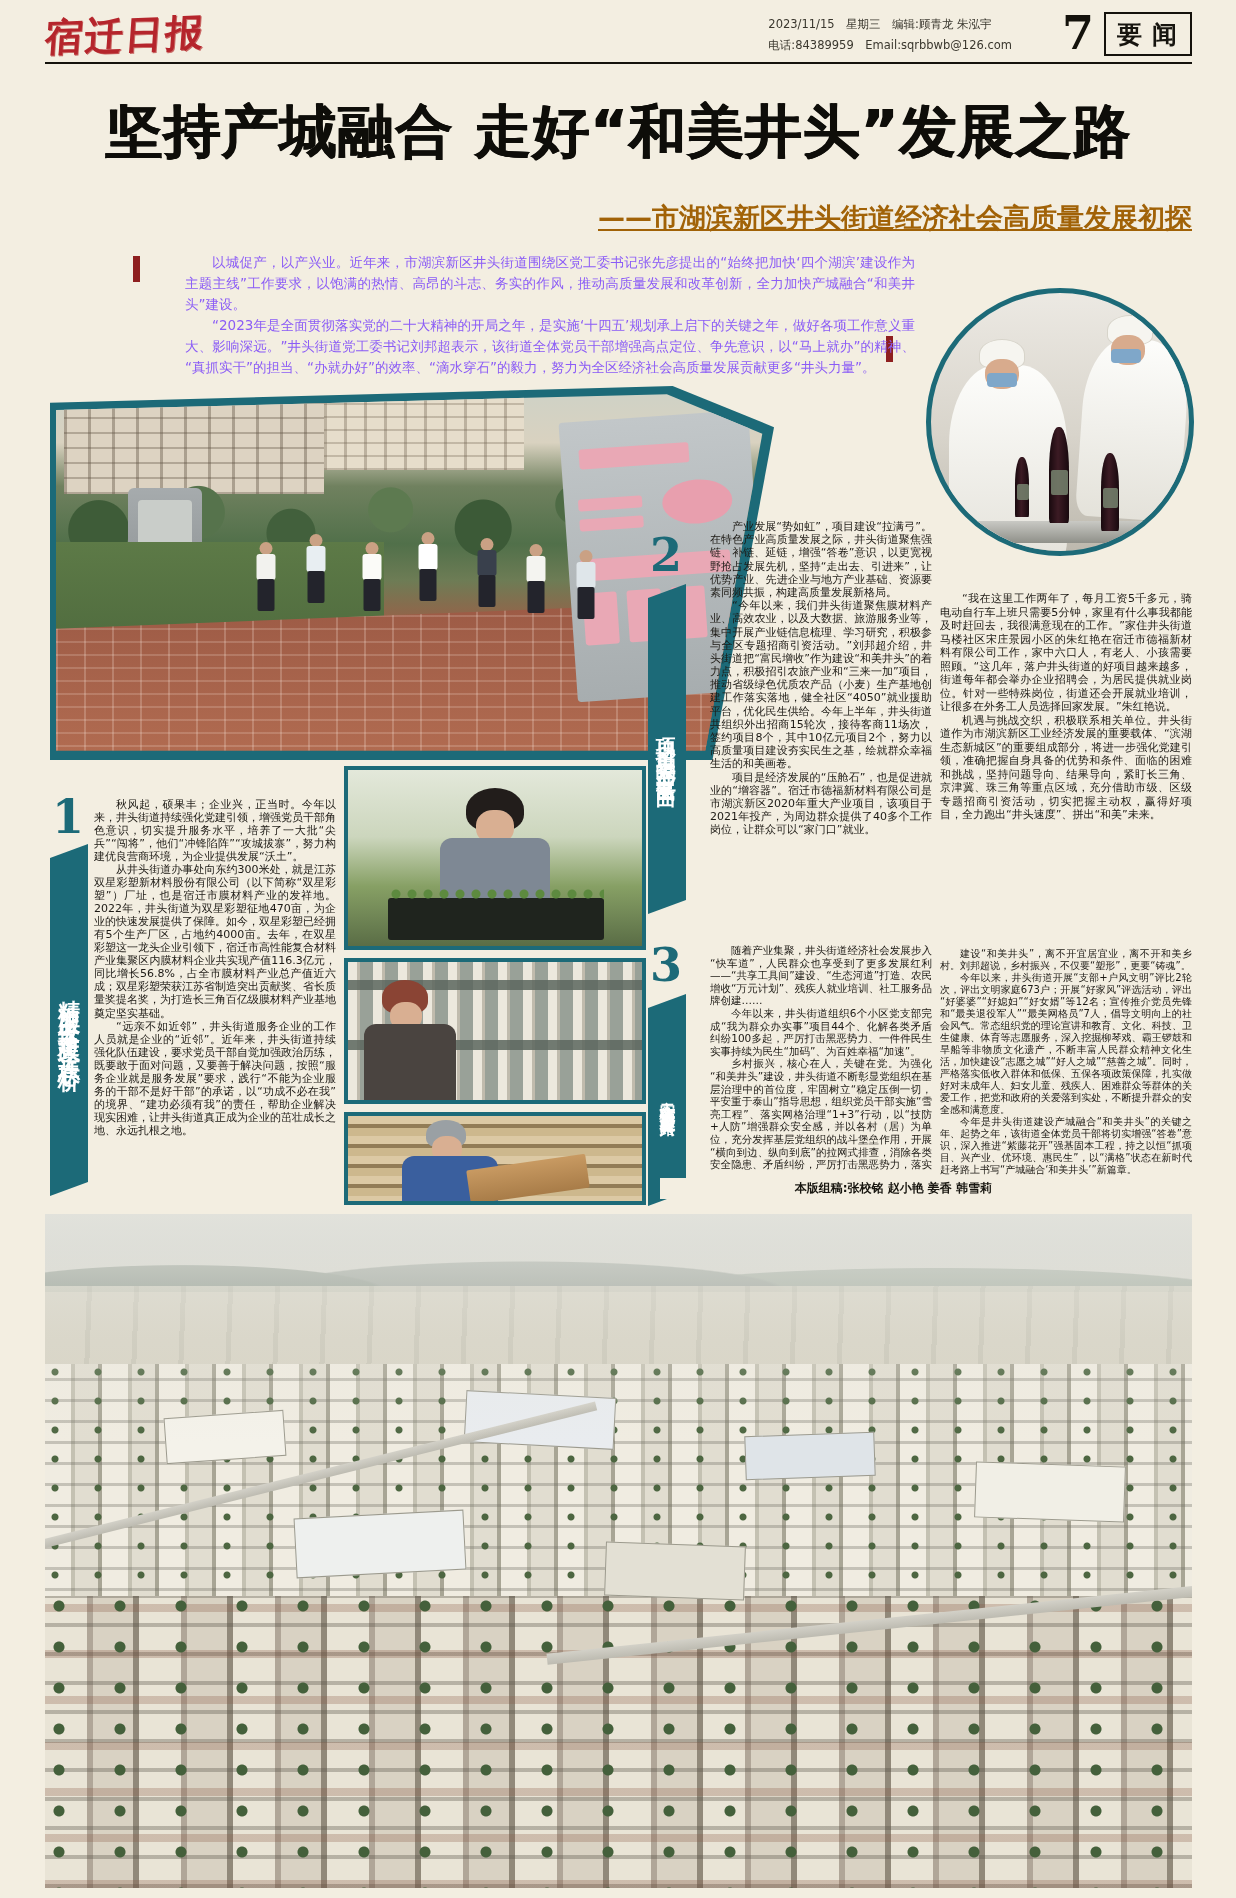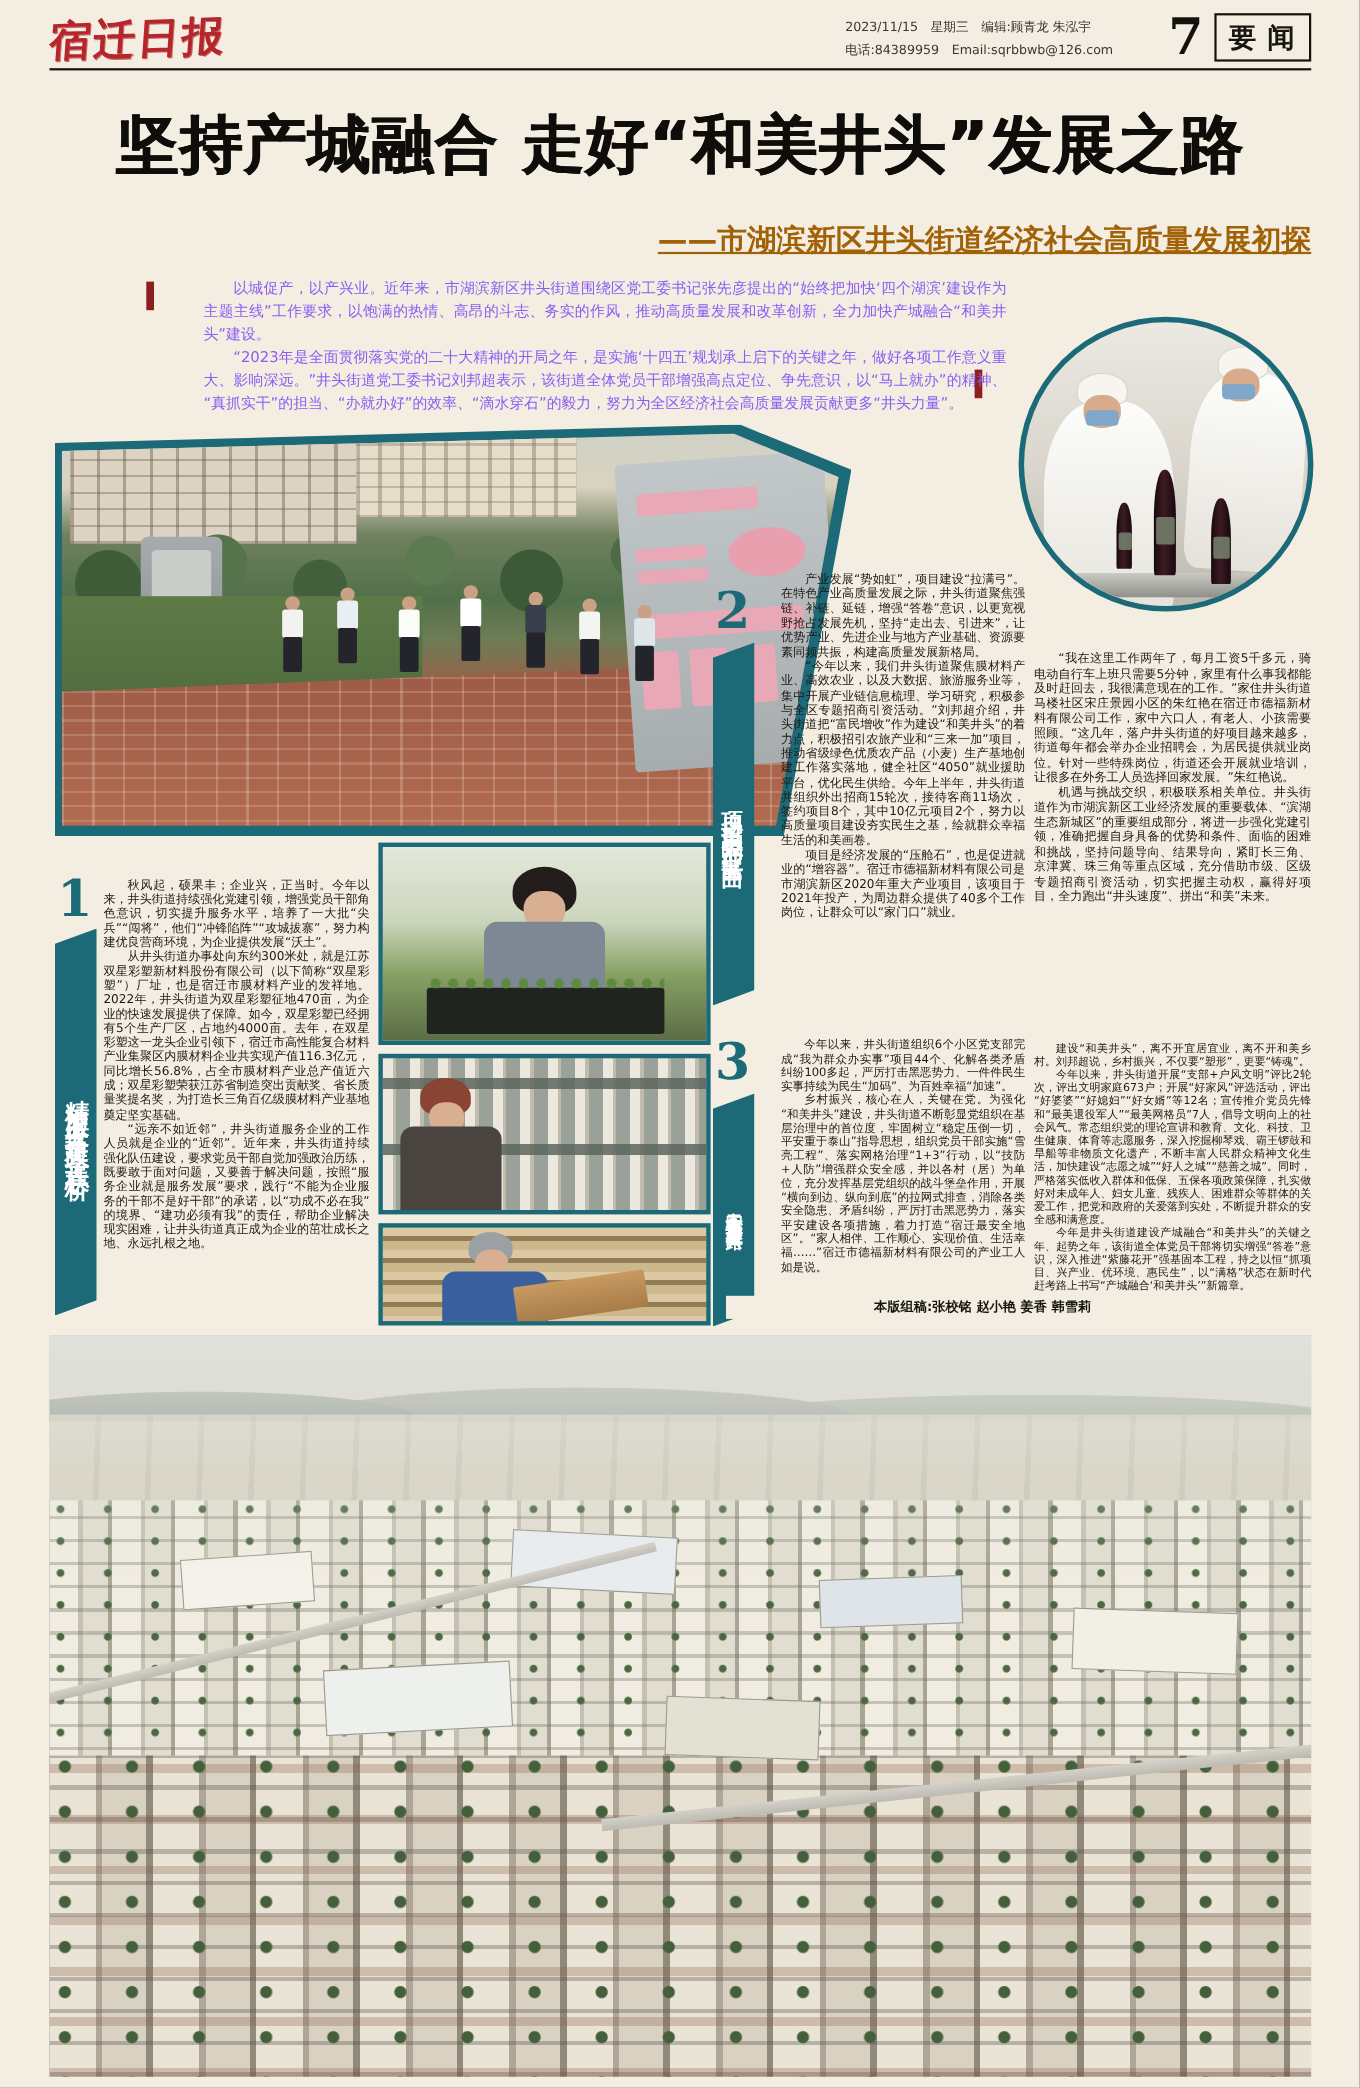--- a/index.html
+++ b/index.html
@@ -275,20 +275,21 @@
   <div class="col col3a">
     <p>产业发展“势如虹”，项目建设“拉满弓”。在特色产业高质量发展之际，井头街道聚焦强链、补链、延链，增强“答卷”意识，以更宽视野抢占发展先机，坚持“走出去、引进来”，让优势产业、先进企业与地方产业基础、资源要素同频共振，构建高质量发展新格局。</p>
     <p>“今年以来，我们井头街道聚焦膜材料产业、高效农业，以及大数据、旅游服务业等，集中开展产业链信息梳理、学习研究，积极参与全区专题招商引资活动。”刘邦超介绍，井头街道把“富民增收”作为建设“和美井头”的着力点，积极招引农旅产业和“三来一加”项目，推动省级绿色优质农产品（小麦）生产基地创建工作落实落地，健全社区“4050”就业援助平台，优化民生供给。今年上半年，井头街道共组织外出招商15轮次，接待客商11场次，签约项目8个，其中10亿元项目2个，努力以高质量项目建设夯实民生之基，绘就群众幸福生活的和美画卷。</p>
     <p>项目是经济发展的“压舱石”，也是促进就业的“增容器”。宿迁市德福新材料有限公司是市湖滨新区2020年重大产业项目，该项目于2021年投产，为周边群众提供了40多个工作岗位，让群众可以“家门口”就业。</p>
   </div>
   <div class="col col4a">
     <p>“我在这里工作两年了，每月工资5千多元，骑电动自行车上班只需要5分钟，家里有什么事我都能及时赶回去，我很满意现在的工作。”家住井头街道马楼社区宋庄景园小区的朱红艳在宿迁市德福新材料有限公司工作，家中六口人，有老人、小孩需要照顾。“这几年，落户井头街道的好项目越来越多，街道每年都会举办企业招聘会，为居民提供就业岗位。针对一些特殊岗位，街道还会开展就业培训，让很多在外务工人员选择回家发展。”朱红艳说。</p>
     <p>机遇与挑战交织，积极联系相关单位。井头街道作为市湖滨新区工业经济发展的重要载体、“滨湖生态新城区”的重要组成部分，将进一步强化党建引领，准确把握自身具备的优势和条件、面临的困难和挑战，坚持问题导向、结果导向，紧盯长三角、京津冀、珠三角等重点区域，充分借助市级、区级专题招商引资活动，切实把握主动权，赢得好项目，全力跑出“井头速度”、拼出“和美”未来。</p>
   </div>
   <div class="col col3b">
+    <p>随着产业集聚，井头街道经济社会发展步入“快车道”，人民群众也享受到了更多发展红利——“共享工具间”建设、“生态河道”打造、农民增收“万元计划”、残疾人就业培训、社工服务品牌创建……</p>
     <p>今年以来，井头街道组织6个小区党支部完成“我为群众办实事”项目44个、化解各类矛盾纠纷100多起，严厉打击黑恶势力、一件件民生实事持续为民生“加码”、为百姓幸福“加速”。</p>
     <p>乡村振兴，核心在人，关键在党。为强化“和美井头”建设，井头街道不断彰显党组织在基层治理中的首位度，牢固树立“稳定压倒一切，平安重于泰山”指导思想，组织党员干部实施“雪亮工程”、落实网格治理“1+3”行动，以“技防+人防”增强群众安全感，并以各村（居）为单位，充分发挥基层党组织的战斗堡垒作用，开展“横向到边、纵向到底”的拉网式排查，消除各类安全隐患、矛盾纠纷，严厉打击黑恶势力，落实平安建设各项措施，着力打造“宿迁最安全地区”。“家人相伴、工作顺心、实现价值、生活幸福……”宿迁市德福新材料有限公司的产业工人如是说。</p>
   </div>
   <div class="col col4b">
     <p>建设“和美井头”，离不开宜居宜业，离不开和美乡村。刘邦超说，乡村振兴，不仅要“塑形”，更要“铸魂”。</p>
     <p>今年以来，井头街道开展“支部+户风文明”评比2轮次，评出文明家庭673户；开展“好家风”评选活动，评出“好婆婆”“好媳妇”“好女婿”等12名；宣传推介党员先锋和“最美退役军人”“最美网格员”7人，倡导文明向上的社会风气。常态组织党的理论宣讲和教育、文化、科技、卫生健康、体育等志愿服务，深入挖掘柳琴戏、霸王锣鼓和旱船等非物质文化遗产，不断丰富人民群众精神文化生活，加快建设“志愿之城”“好人之城”“慈善之城”。同时，严格落实低收入群体和低保、五保各项政策保障，扎实做好对未成年人、妇女儿童、残疾人、困难群众等群体的关爱工作，把党和政府的关爱落到实处，不断提升群众的安全感和满意度。</p>
     <p>今年是井头街道建设产城融合“和美井头”的关键之年、起势之年，该街道全体党员干部将切实增强“答卷”意识，深入推进“紫藤花开”强基固本工程，持之以恒“抓项目、兴产业、优环境、惠民生”，以“满格”状态在新时代赶考路上书写“产城融合‘和美井头’”新篇章。</p>
   </div>
 
   <div class="credit">本版组稿:张校铭 赵小艳 姜香 韩雪莉</div>

